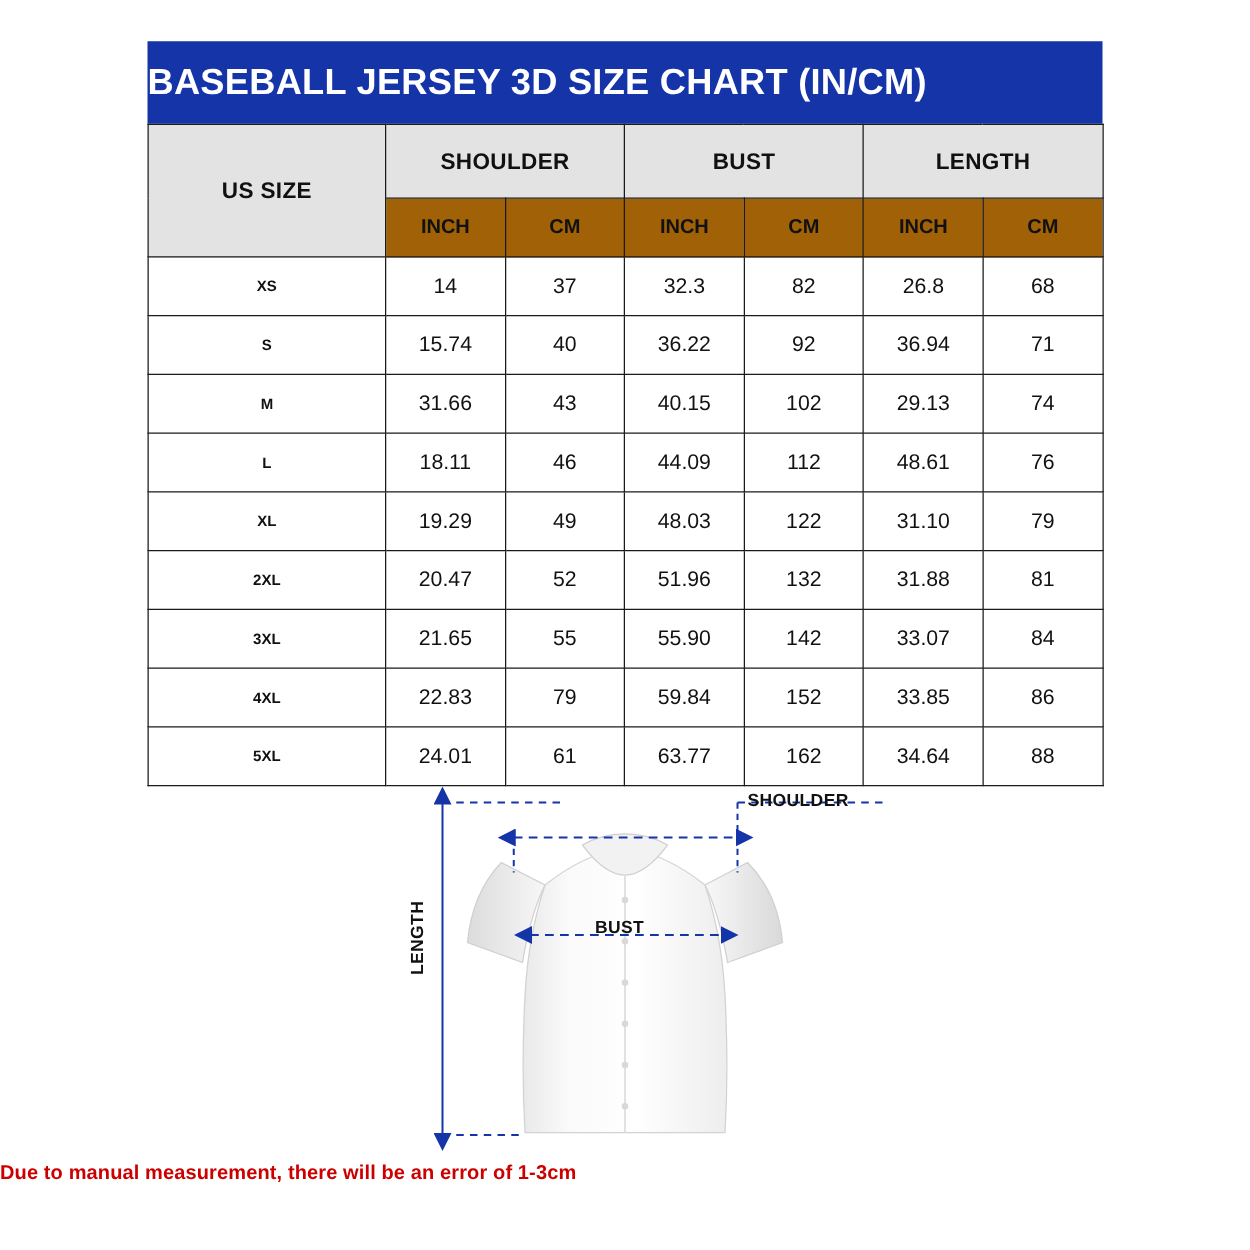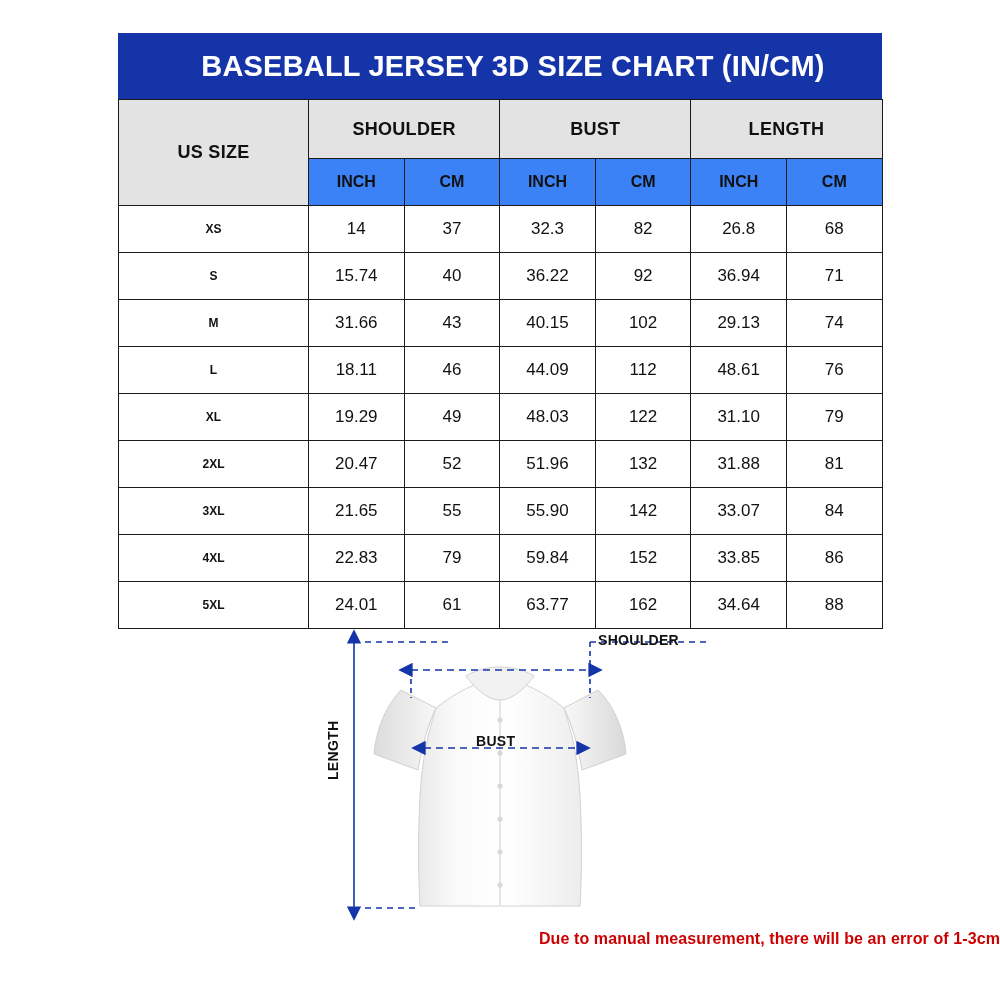--- a/index.html
+++ b/index.html
@@ -28,28 +28,27 @@
     left: 118px;
     top: 33px;
     width: 764px;
   }
 
   .chart-title {
     background: #1534a8;
     color: #ffffff;
     font-size: 29px;
     font-weight: bold;
-    text-align: center;
+    text-align: left;
     letter-spacing: 0.2px;
     height: 66px;
     line-height: 66px;
     box-sizing: border-box;
     white-space: nowrap;
     overflow: hidden;
-    padding-left: 26px;
   }
 
   table.size-table {
     border-collapse: collapse;
     width: 764px;
     table-layout: fixed;
   }
 
   table.size-table td,
   table.size-table th {
@@ -63,21 +62,21 @@
 
   tr.group-head td {
     background: #e3e3e3;
     font-weight: bold;
     font-size: 18px;
     height: 58px;
     letter-spacing: 0.3px;
   }
 
   tr.unit-head td {
-    background: #3b82f6;
+    background: #a16207;
     font-weight: bold;
     font-size: 16px;
     height: 46px;
   }
 
   tr.data-row td {
     height: 46px;
     font-size: 17px;
   }
 
@@ -120,21 +119,21 @@
     top: 160px;
     transform: rotate(-90deg);
     transform-origin: left top;
   }
 
   .note {
     position: absolute;
     left: 0;
     top: 930px;
     width: 1000px;
-    text-align: right;
+    text-align: left;
     color: #cc0000;
     font-size: 16px;
     font-weight: bold;
     letter-spacing: 0.1px;
   }
 </style>
 </head>
 <body>
 
 <div id="page">

